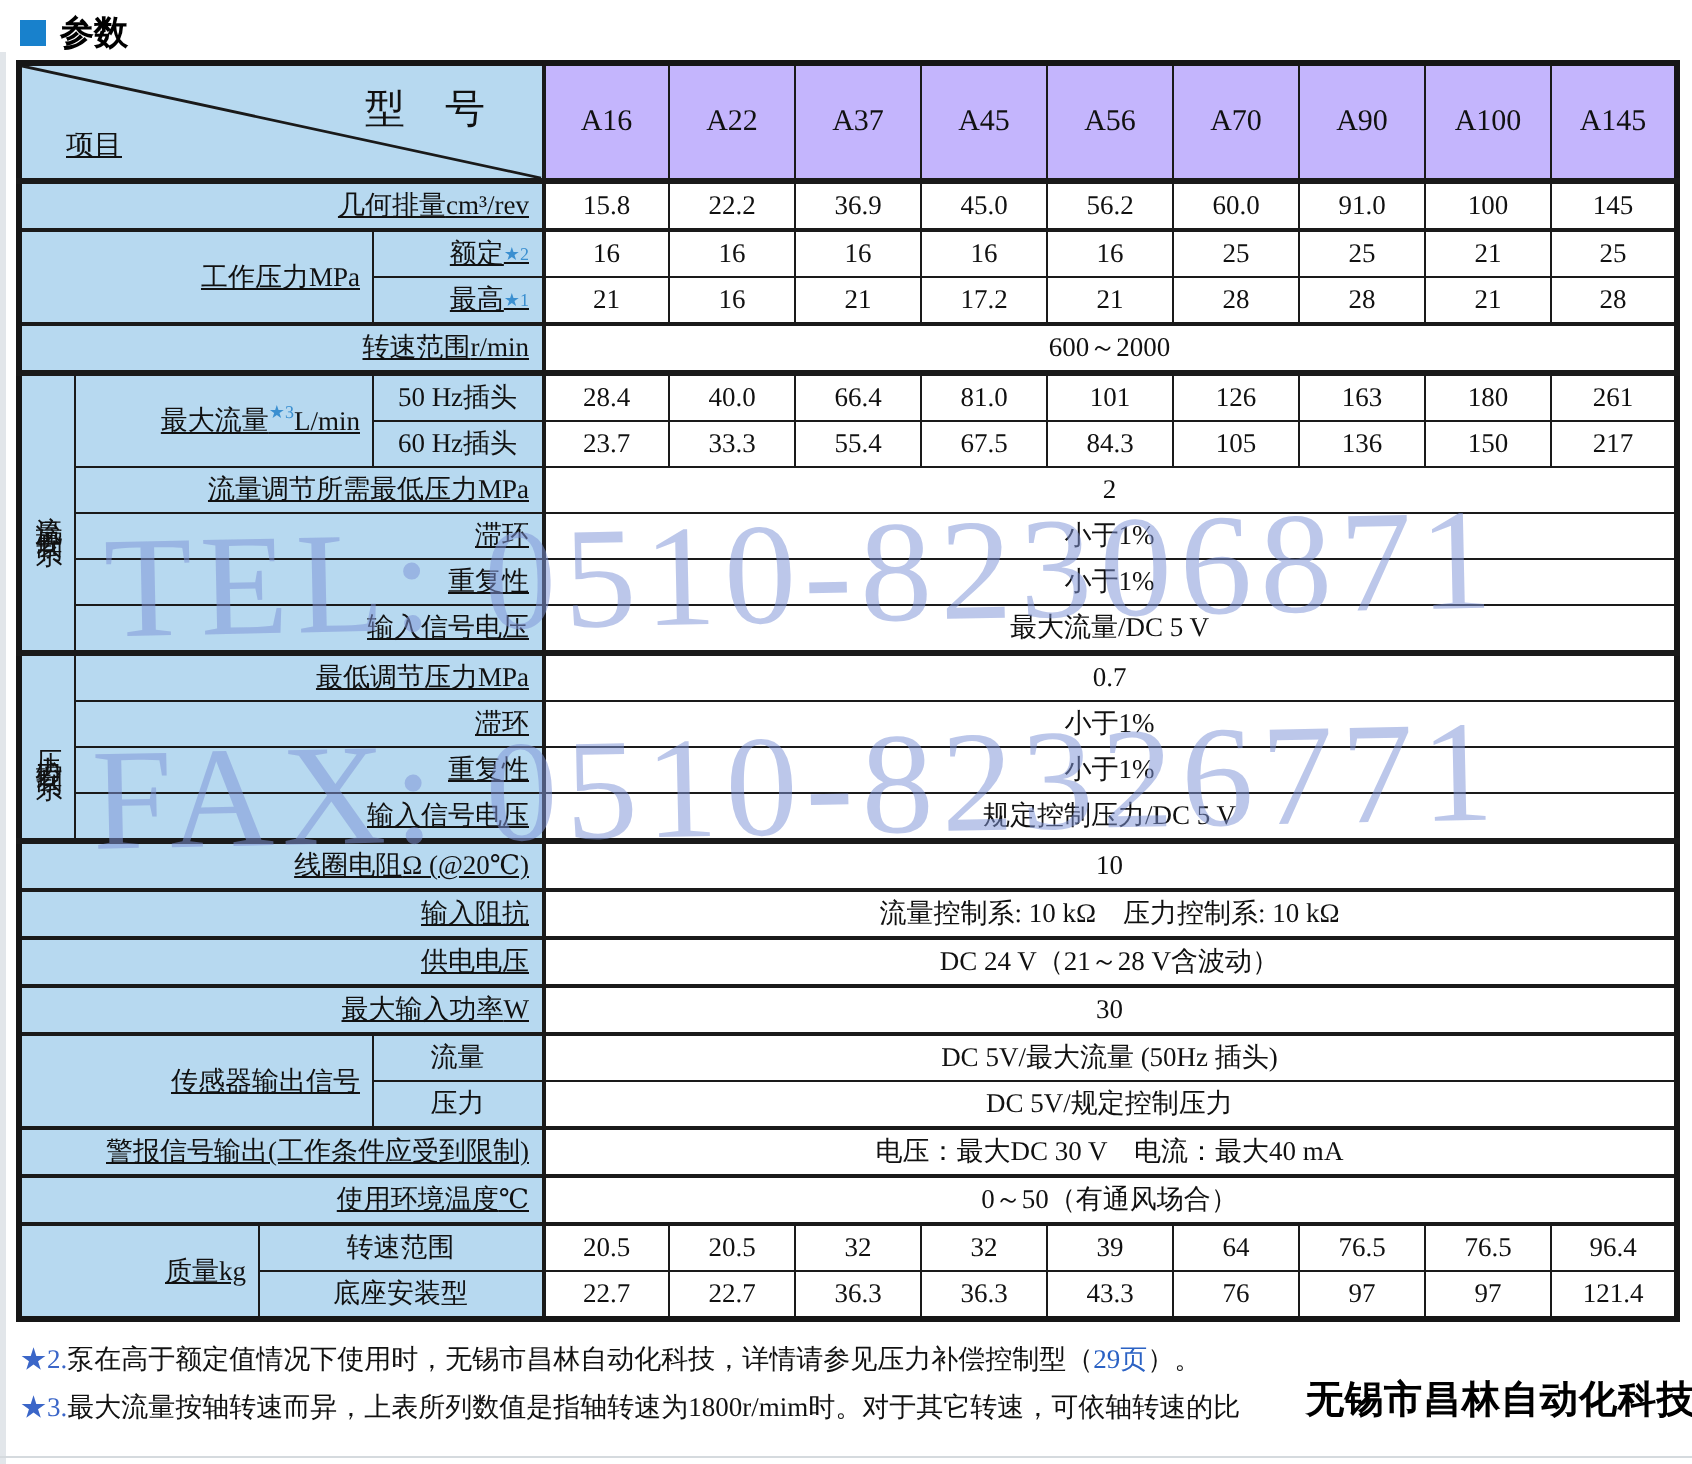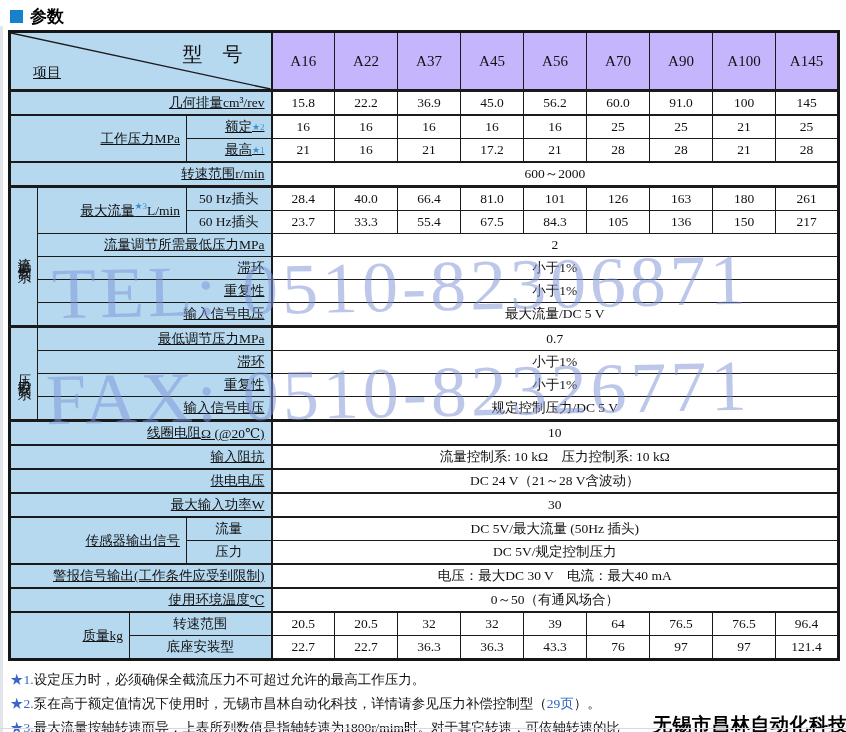--- a/index.html
+++ b/index.html
@@ -366,19 +366,18 @@
       <td class="num">97</td>
       <td class="num">121.4</td>
     </tr>
   </tbody>
     </table>
 
   <div class="wm wm1">TEL: 0510-82306871</div>
   <div class="wm wm2">FAX: 0510-82326771</div>
 
   <div class="footnotes">
-    <div class="fn"><span class="fn-star">★1.</span><span>设定压力时，必须确保全截流压力不可超过允许的最高工作压力。</span></div>
     <div class="fn"><span class="fn-star">★2.</span><span>泵在高于额定值情况下使用时，无锡市昌林自动化科技，详情请参见压力补偿控制型（</span><span class="fn-link">29页</span><span>）。</span></div>
     <div class="fn fn3"><span class="fn-star">★3.</span><span>最大流量按轴转速而异，上表所列数值是指轴转速为1800r/mim时。对于其它转速，可依轴转速的比</span><span class="company">无锡市昌林自动化科技</span></div>
   </div>
 
   <div class="bottom-line"></div>
 </div>
 
 </body></html>

